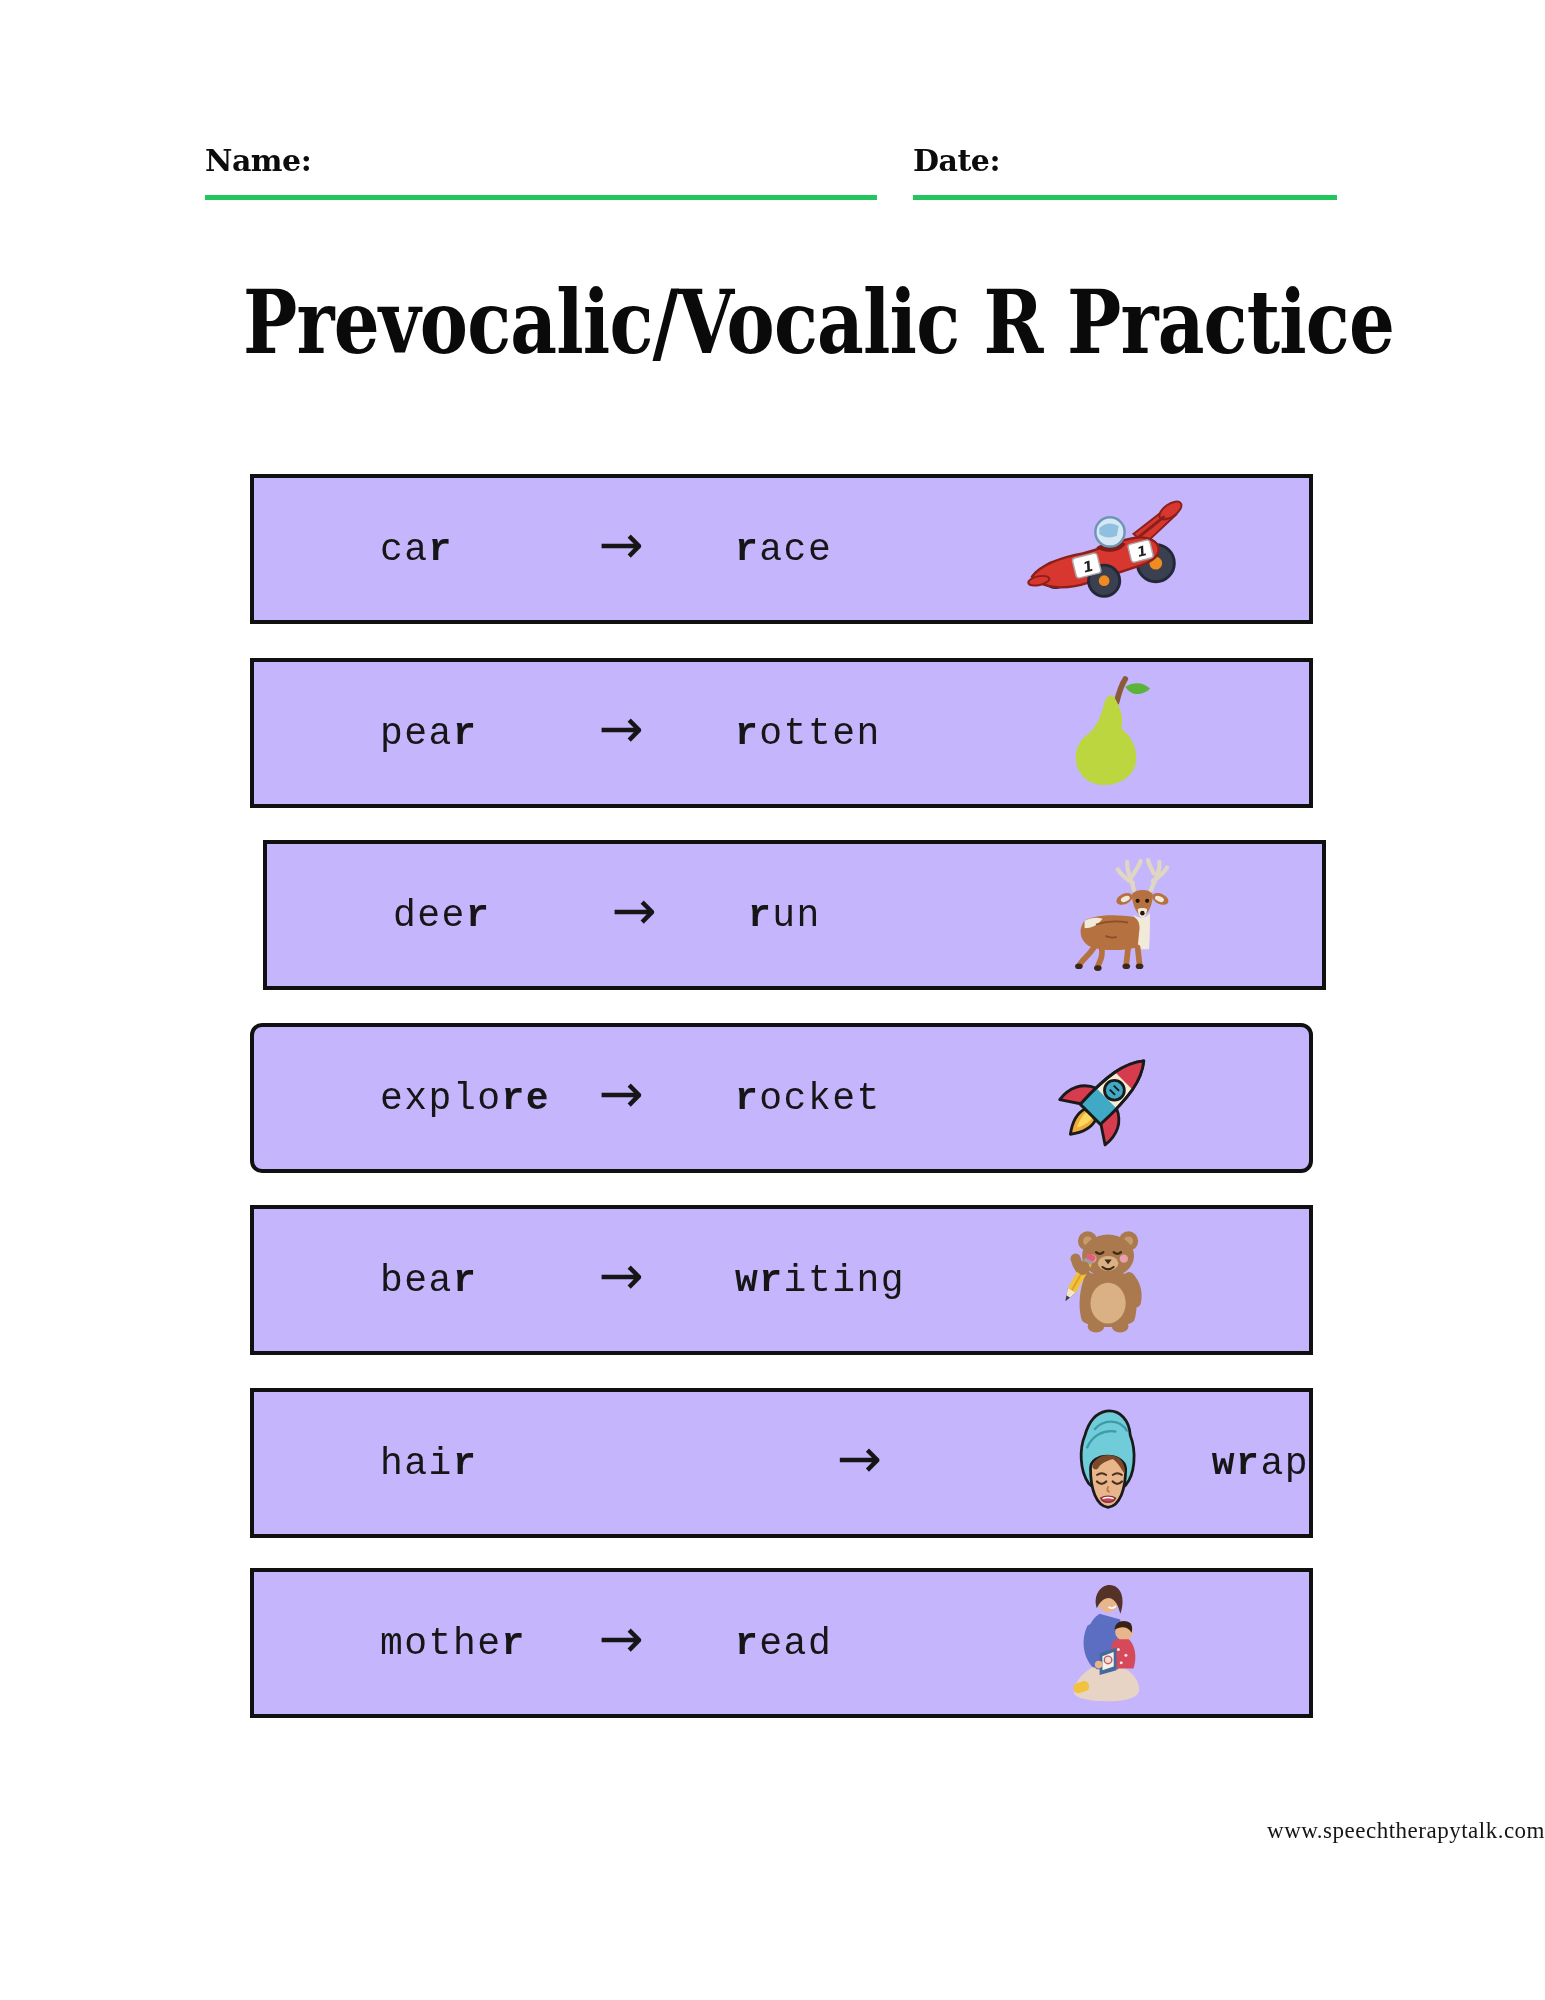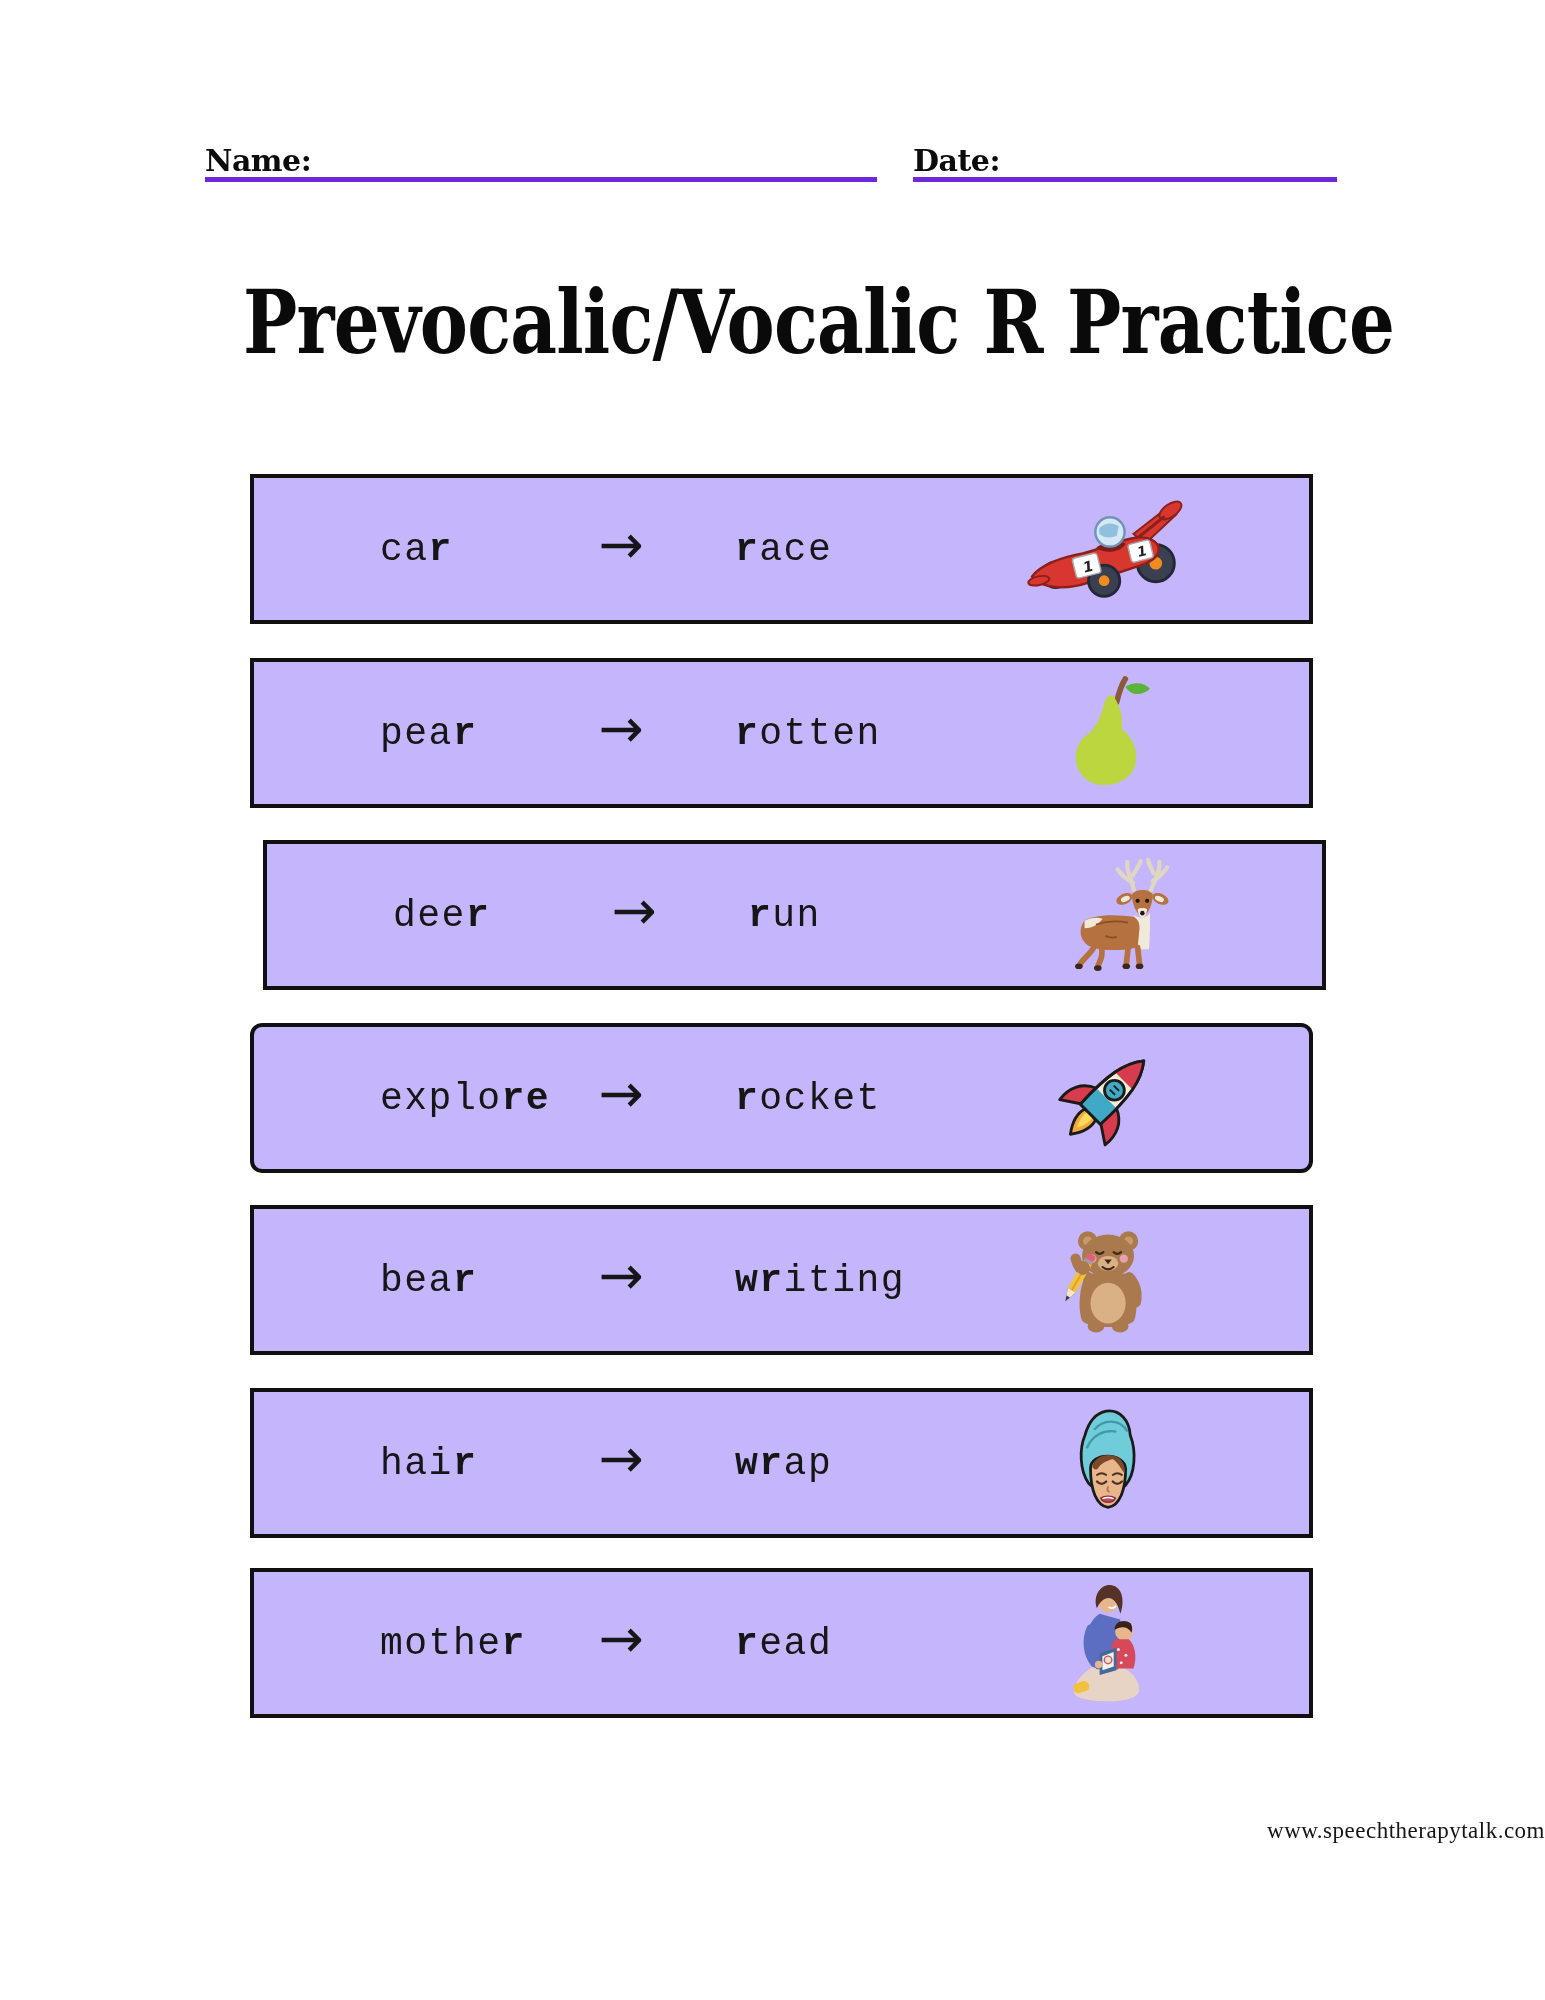--- a/index.html
+++ b/index.html
@@ -1,40 +1,40 @@
 <!DOCTYPE html>
 <html><head>
 <meta charset="utf-8">
 <style>
   html,body{margin:0;padding:0;background:#ffffff;}
   .page{position:relative;width:1545px;height:2000px;background:#ffffff;overflow:hidden;
         font-family:"Liberation Serif",serif;color:#111;}
 
   
-  .field{position:absolute;top:144px;border-bottom:5px solid #6d28d9;padding-bottom:0;}
+  .field{position:absolute;top:144px;border-bottom:5px solid #22c55e;padding-bottom:18px;}
   .field-label{font-family:"DejaVu Serif",serif;font-weight:700;font-size:30px;line-height:1.1;
                letter-spacing:-0.5px;color:#0c0c0c;}
   .name-field{left:205px;width:672px;}
   .date-field{left:913px;width:424px;}
 
   
   .title{position:absolute;left:243px;top:278px;font-family:"DejaVu Serif",serif;font-weight:700;
          font-size:88px;line-height:1;letter-spacing:-1px;color:#0a0a0a;white-space:nowrap;
          transform:scaleX(0.82);transform-origin:left top;}
 
   
   .rows{position:absolute;left:250px;top:0;width:1063px;}
   .row{position:absolute;left:0;width:1063px;height:150px;border:4px solid #101010;background:#c4b5fd;
        box-sizing:border-box;display:flex;align-items:center;padding-left:126px;}
   .row:nth-of-type(1){top:474px;}
   .row:nth-of-type(2){top:658px;}
   .row:nth-of-type(3){top:840px;margin-left:13px;}
   .row:nth-of-type(4){top:1023px;border-radius:12px;}
   .row:nth-of-type(5){top:1205px;}
-  .row:nth-of-type(6){top:1388px;}
+  .row:nth-of-type(6){top:1388px;justify-content:space-between;}
   .row:nth-of-type(7){top:1568px;}
 
   .word{font-family:"Liberation Mono",monospace;font-size:38px;letter-spacing:1.5px;color:#161616;
         white-space:nowrap;}
   .left-word{width:205px;flex:0 0 auto;}
   .word .target{font-weight:700;}
   .arrow{flex:0 0 auto;width:72px;text-align:center;font-family:"DejaVu Sans",sans-serif;
          font-size:54px;line-height:1;color:#161616;padding-bottom:8px;}
   .right-word{margin-left:78px;flex:0 0 auto;}
   .icon-wrap{position:absolute;left:760px;top:0;height:100%;width:190px;

